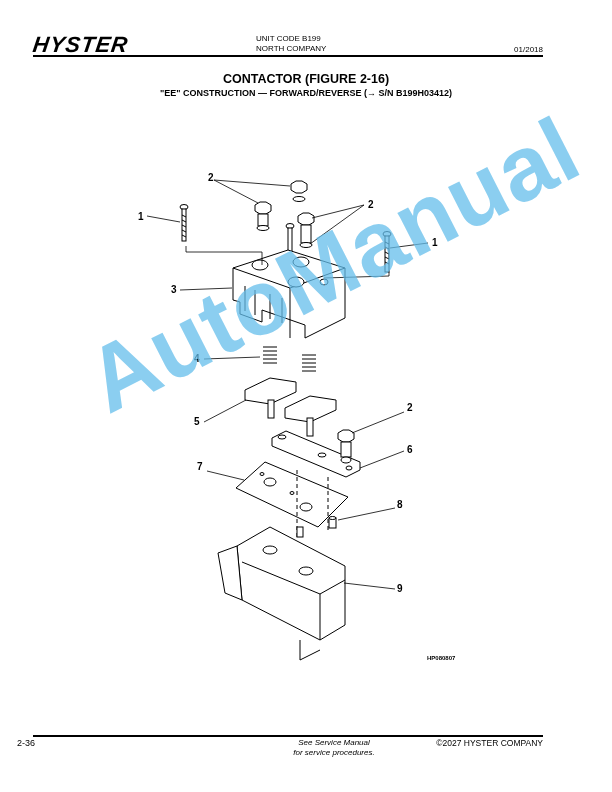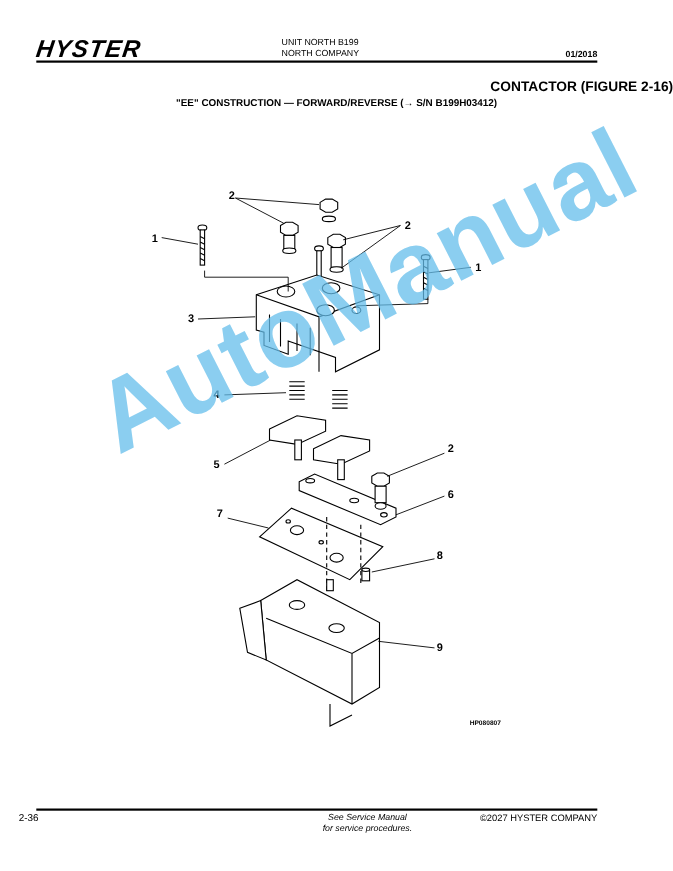--- a/index.html
+++ b/index.html
@@ -1,44 +1,44 @@
 <!DOCTYPE html>
 <html><head>
 <meta charset="utf-8">
 <style>
   html, body { margin: 0; padding: 0; background: #ffffff; }
   body { width: 612px; height: 792px; position: relative; overflow: hidden;
          font-family: "Liberation Sans", sans-serif; color: #000; }
   .logo { position: absolute; left: 33px; top: 34px; font-size: 22px; font-weight: bold;
           font-style: italic; letter-spacing: 1px; transform: skewX(-8deg); line-height: 22px; }
   .unit { position: absolute; left: 256px; top: 34px; font-size: 8px; line-height: 10px; }
-  .date { position: absolute; right: 69px; top: 45px; font-size: 8px; font-weight: bold; }
+  .date { position: absolute; right: 69px; top: 45px; font-size: 8px; }
   .hrule-top { position: absolute; left: 33px; top: 55px; width: 510px; height: 2px; background: #000; }
-  .title { position: absolute; left: 0; width: 612px; top: 72px; text-align: right;
+  .title { position: absolute; left: 0; width: 612px; top: 72px; text-align: center;
            font-size: 12.5px; font-weight: bold; }
   .subtitle { position: absolute; left: 0; width: 612px; top: 88px; text-align: center;
               font-size: 9px; font-weight: bold; }
   .figure { position: absolute; left: 0; top: 0; width: 612px; height: 792px; }
   .callout { font-family: "Liberation Sans", sans-serif; font-size: 10px; font-weight: bold; fill: #000; }
   .figid { position: absolute; left: 427px; top: 655px; font-size: 6px; font-weight: bold; }
   .watermark { position: absolute; left: 70px; top: 340px; font-size: 92px; font-weight: bold;
                color: rgba(100, 190, 235, 0.75); transform: rotate(-27deg); transform-origin: left top;
                white-space: nowrap; pointer-events: none; letter-spacing: 1px; }
   .hrule-bot { position: absolute; left: 33px; top: 735px; width: 510px; height: 1.5px; background: #000; }
   .pagenum { position: absolute; left: 17px; top: 738px; font-size: 9px; }
   .footnote { position: absolute; left: 0; width: 612px; top: 738px; text-align: center;
               font-size: 8px; font-style: italic; line-height: 10px; margin-left: 28px; }
   .copyright { position: absolute; right: 69px; top: 738px; font-size: 8.5px; }
 </style>
 </head>
 <body>
 
 <div class="logo">HYSTER</div>
 <div class="unit">
-  <div>UNIT NORTH B199</div>
+  <div>UNIT CODE B199</div>
   <div>NORTH COMPANY</div>
 </div>
 <div class="date">01/2018</div>
 <div class="hrule-top"></div>
 
 <div class="title">CONTACTOR (FIGURE 2-16)</div>
 <div class="subtitle">"EE" CONSTRUCTION — FORWARD/REVERSE  (→ S/N B199H03412)</div>
 
 <svg class="figure" viewBox="0 0 612 792" xmlns="http://www.w3.org/2000/svg">
   <g fill="none" stroke="#000" stroke-width="1">

